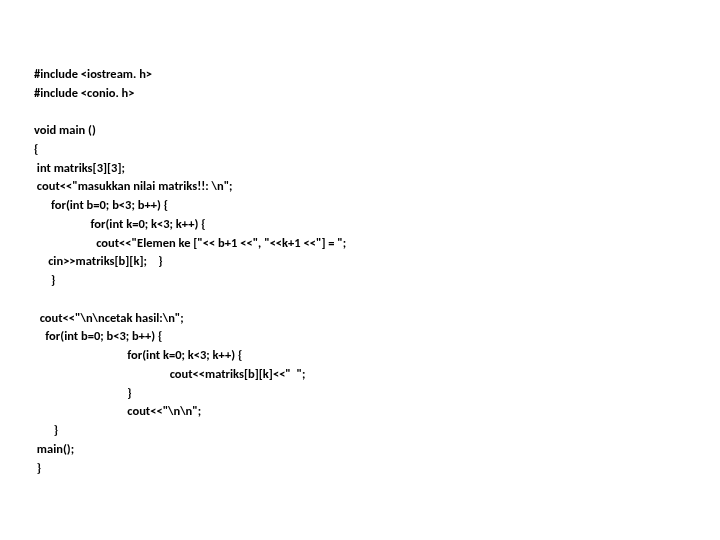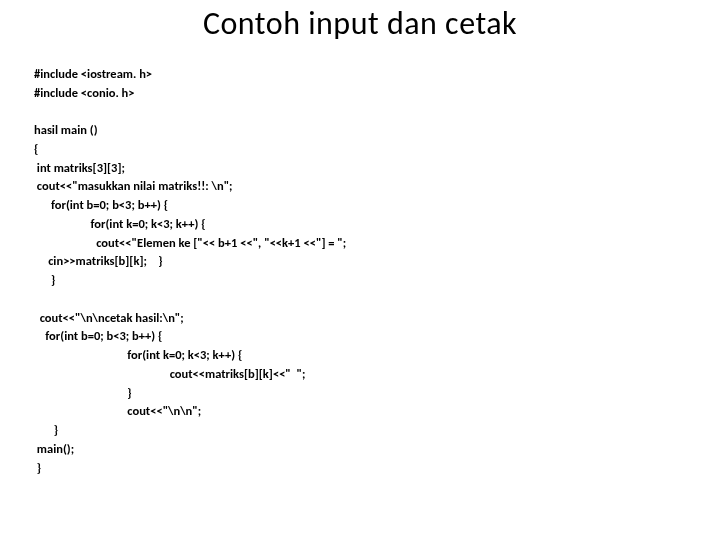--- a/index.html
+++ b/index.html
@@ -38,26 +38,25 @@
     font-weight: 700;
     color: #000;
     line-height: 1.5;
     white-space: pre;
   }
 </style>
 </head>
 <body>
 
 <div class="slide">
-  <div class="title">Contoh input dan cetak</div>
   <div class="code">
 <span>#include &lt;iostream. h&gt;</span>
 <span>#include &lt;conio. h&gt;</span>
 <span></span>
-<span>hasil main ()</span>
+<span>void main ()</span>
 <span>{</span>
 <span> int matriks[3][3];</span>
 <span> cout&lt;&lt;"masukkan nilai matriks!!: \n";</span>
 <span>      for(int b=0; b&lt;3; b++) {</span>
 <span>                    for(int k=0; k&lt;3; k++) {</span>
 <span>                      cout&lt;&lt;"Elemen ke ["&lt;&lt; b+1 &lt;&lt;", "&lt;&lt;k+1 &lt;&lt;"] = ";</span>
 <span>     cin&gt;&gt;matriks[b][k];    }</span>
 <span>      }</span>
 <span></span>
 <span>  cout&lt;&lt;"\n\ncetak hasil:\n";</span>

